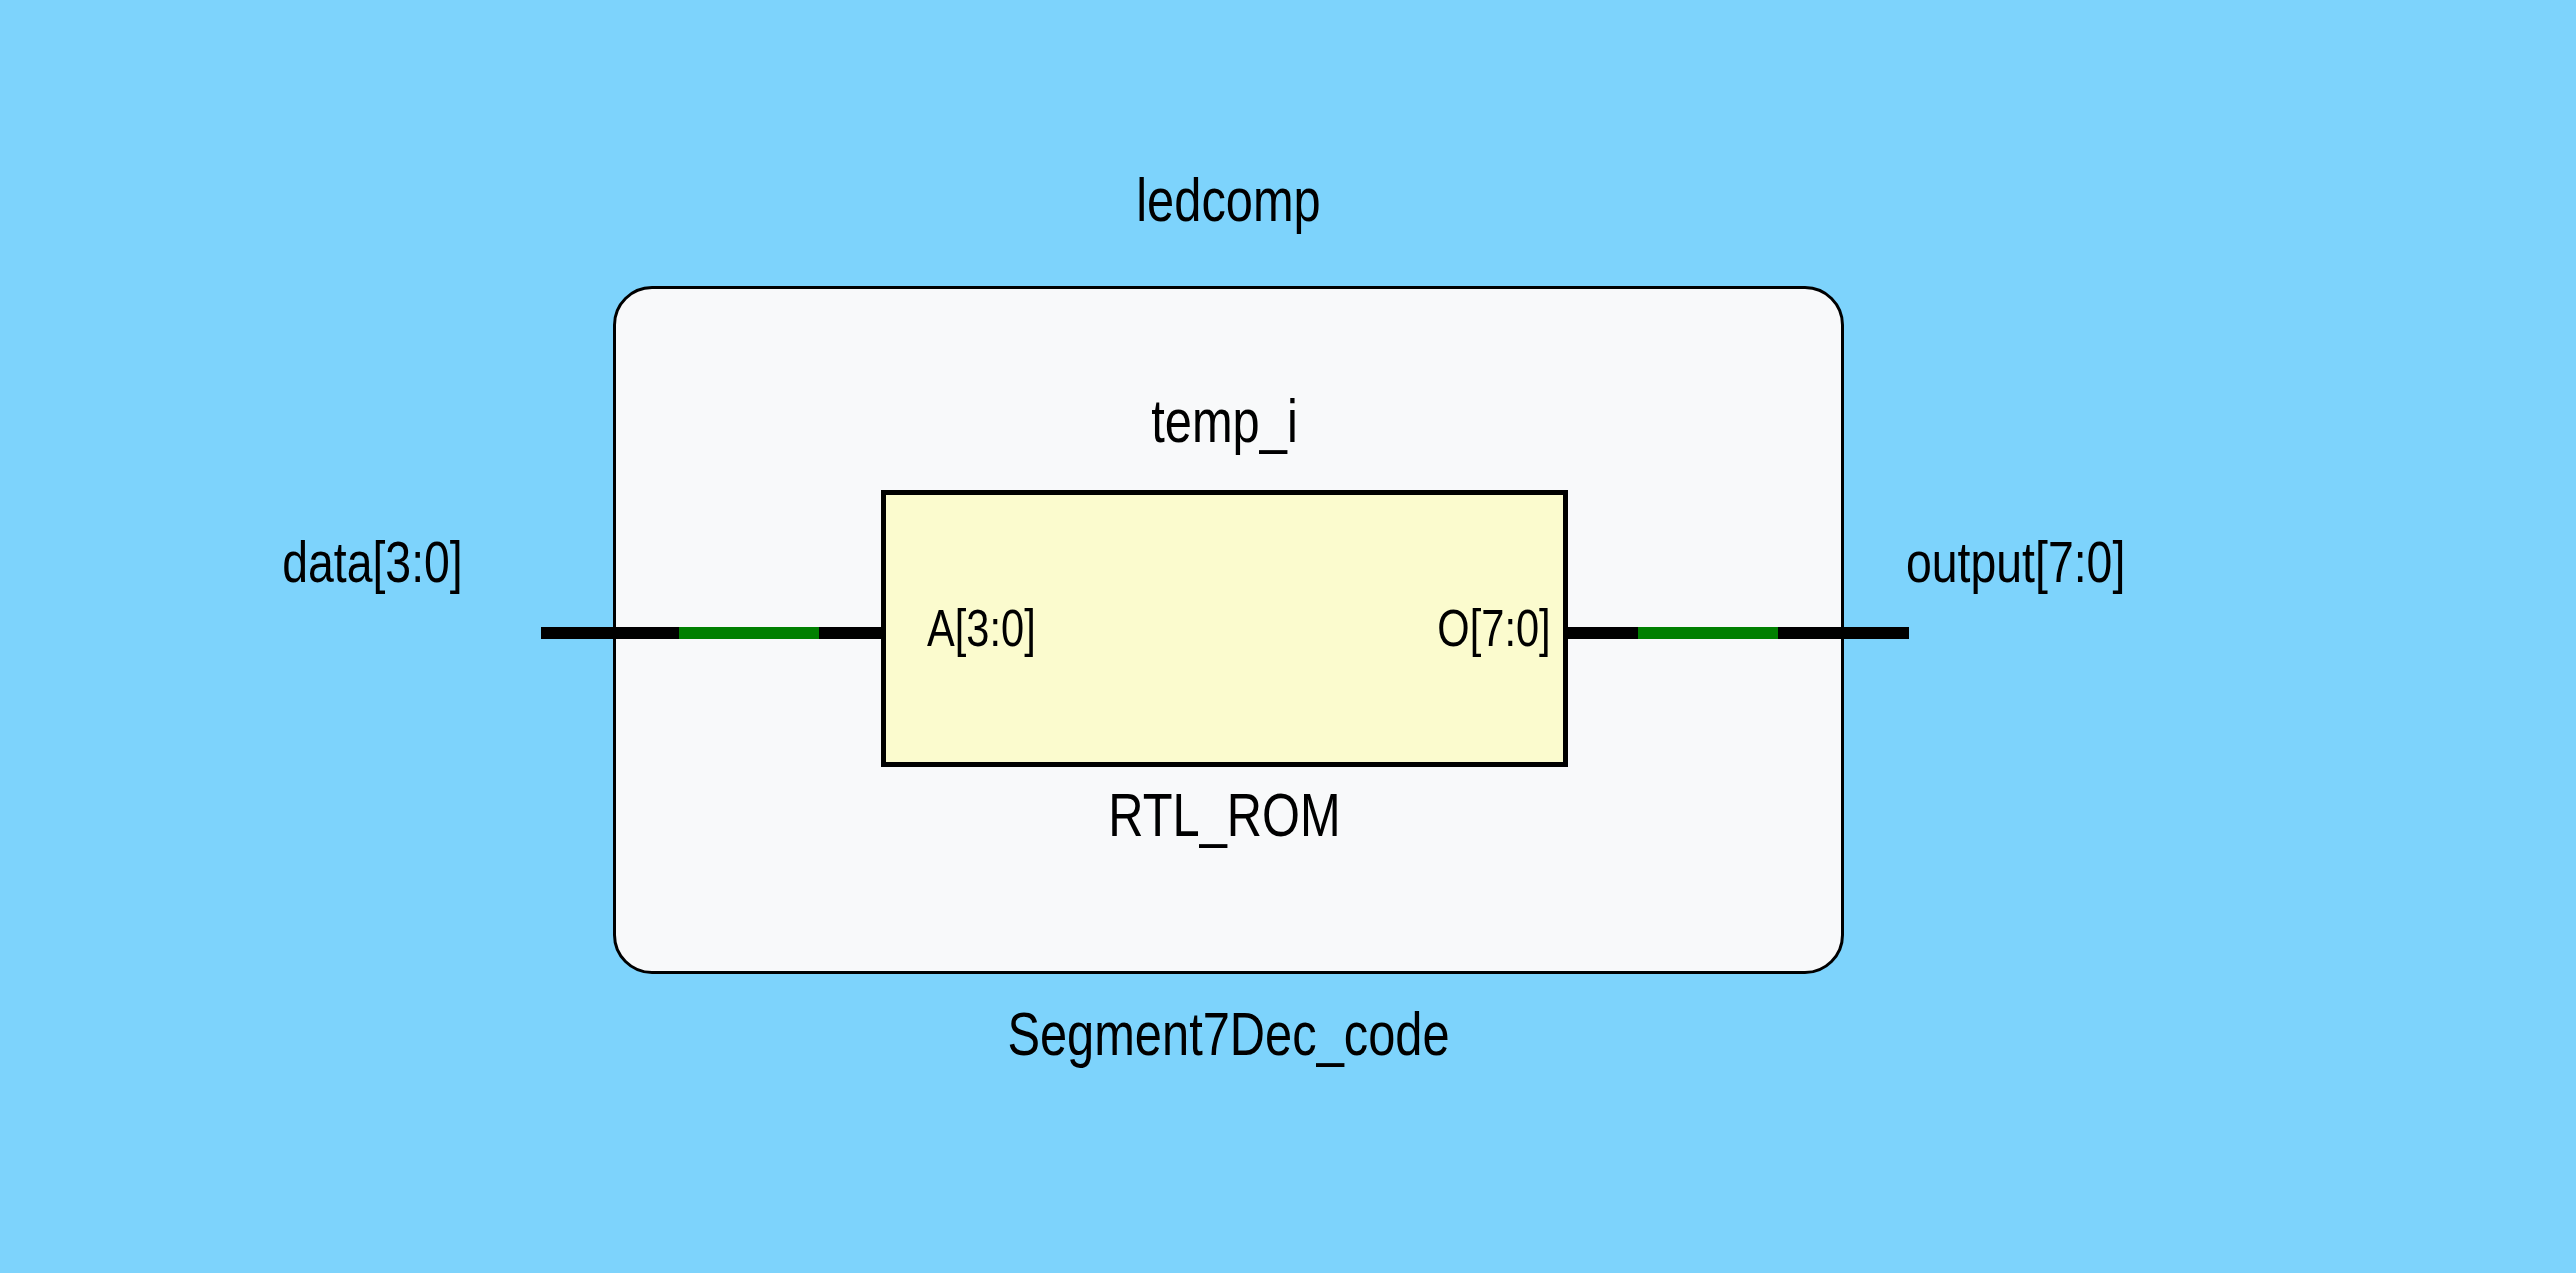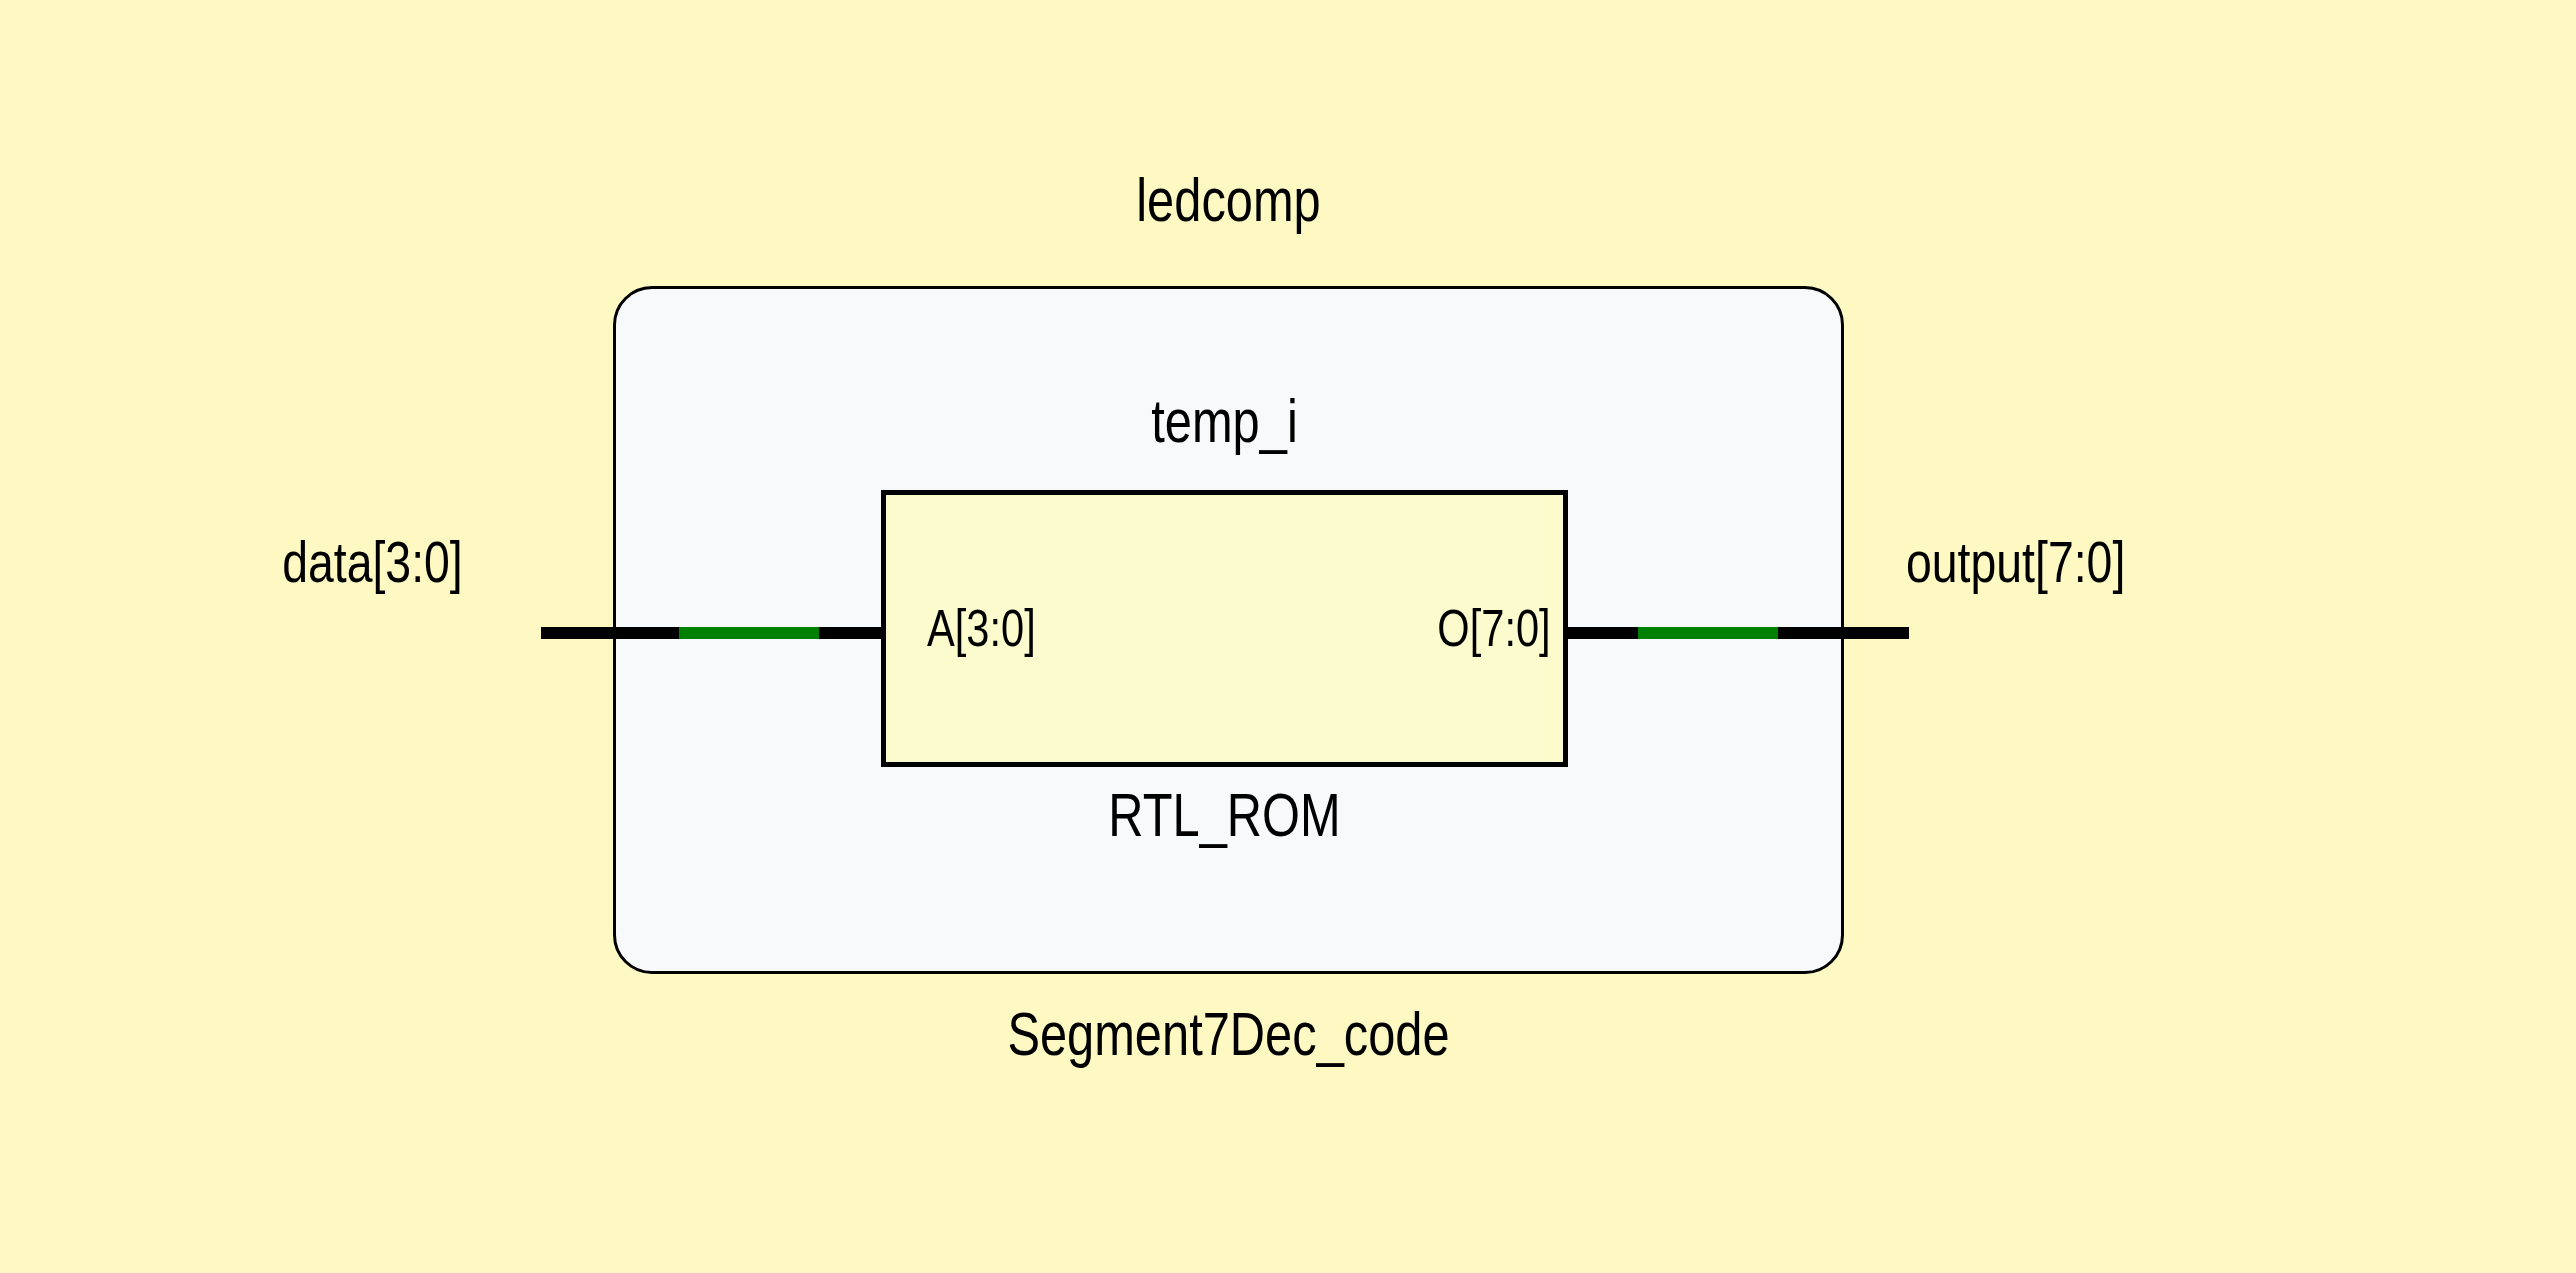--- a/index.html
+++ b/index.html
@@ -11,21 +11,21 @@
     width: 2576px;
     height: 1273px;
     overflow: hidden;
     font-family: "Liberation Sans", "DejaVu Sans", sans-serif;
   }
 
   #schematic {
     position: relative;
     width: 2576px;
     height: 1273px;
-    background: #fef9c3;
+    background: #7dd3fc;
   }
 
   
   .lbl {
     position: absolute;
     color: #000000;
     font-family: "Liberation Sans", "DejaVu Sans", sans-serif;
     font-stretch: condensed;
     transform: scaleX(0.80);
     white-space: nowrap;

